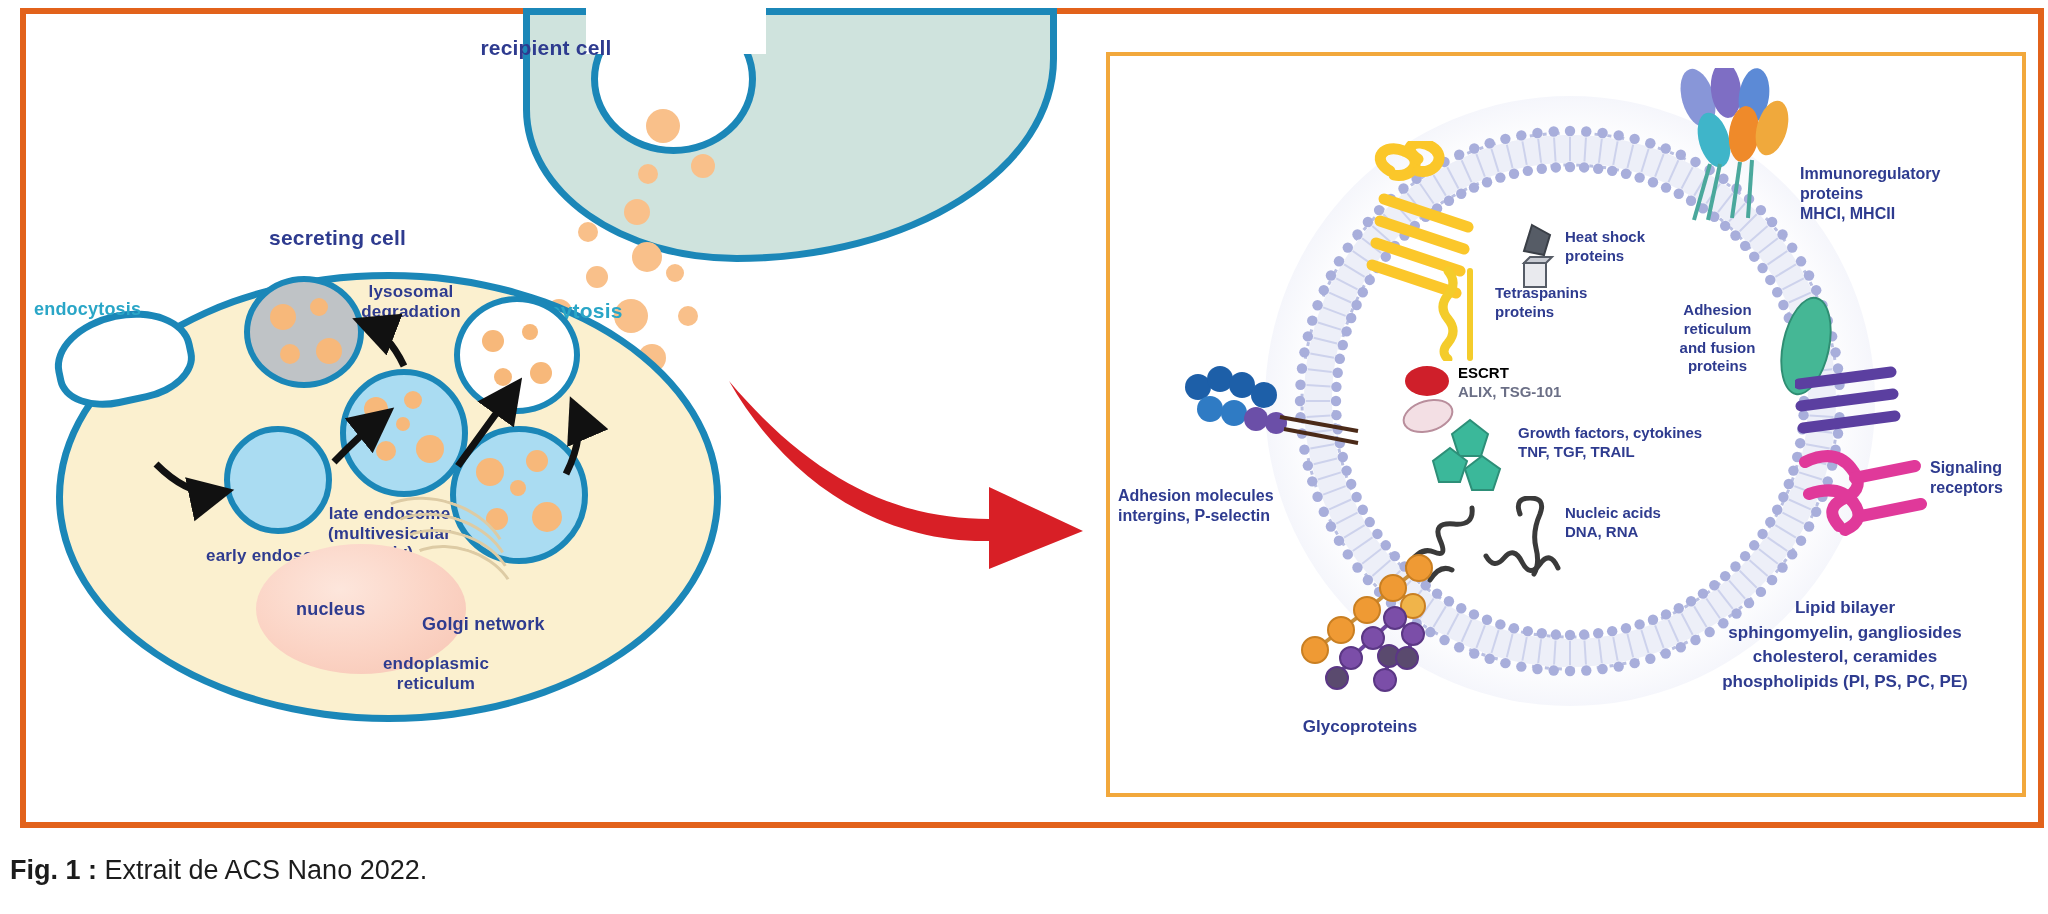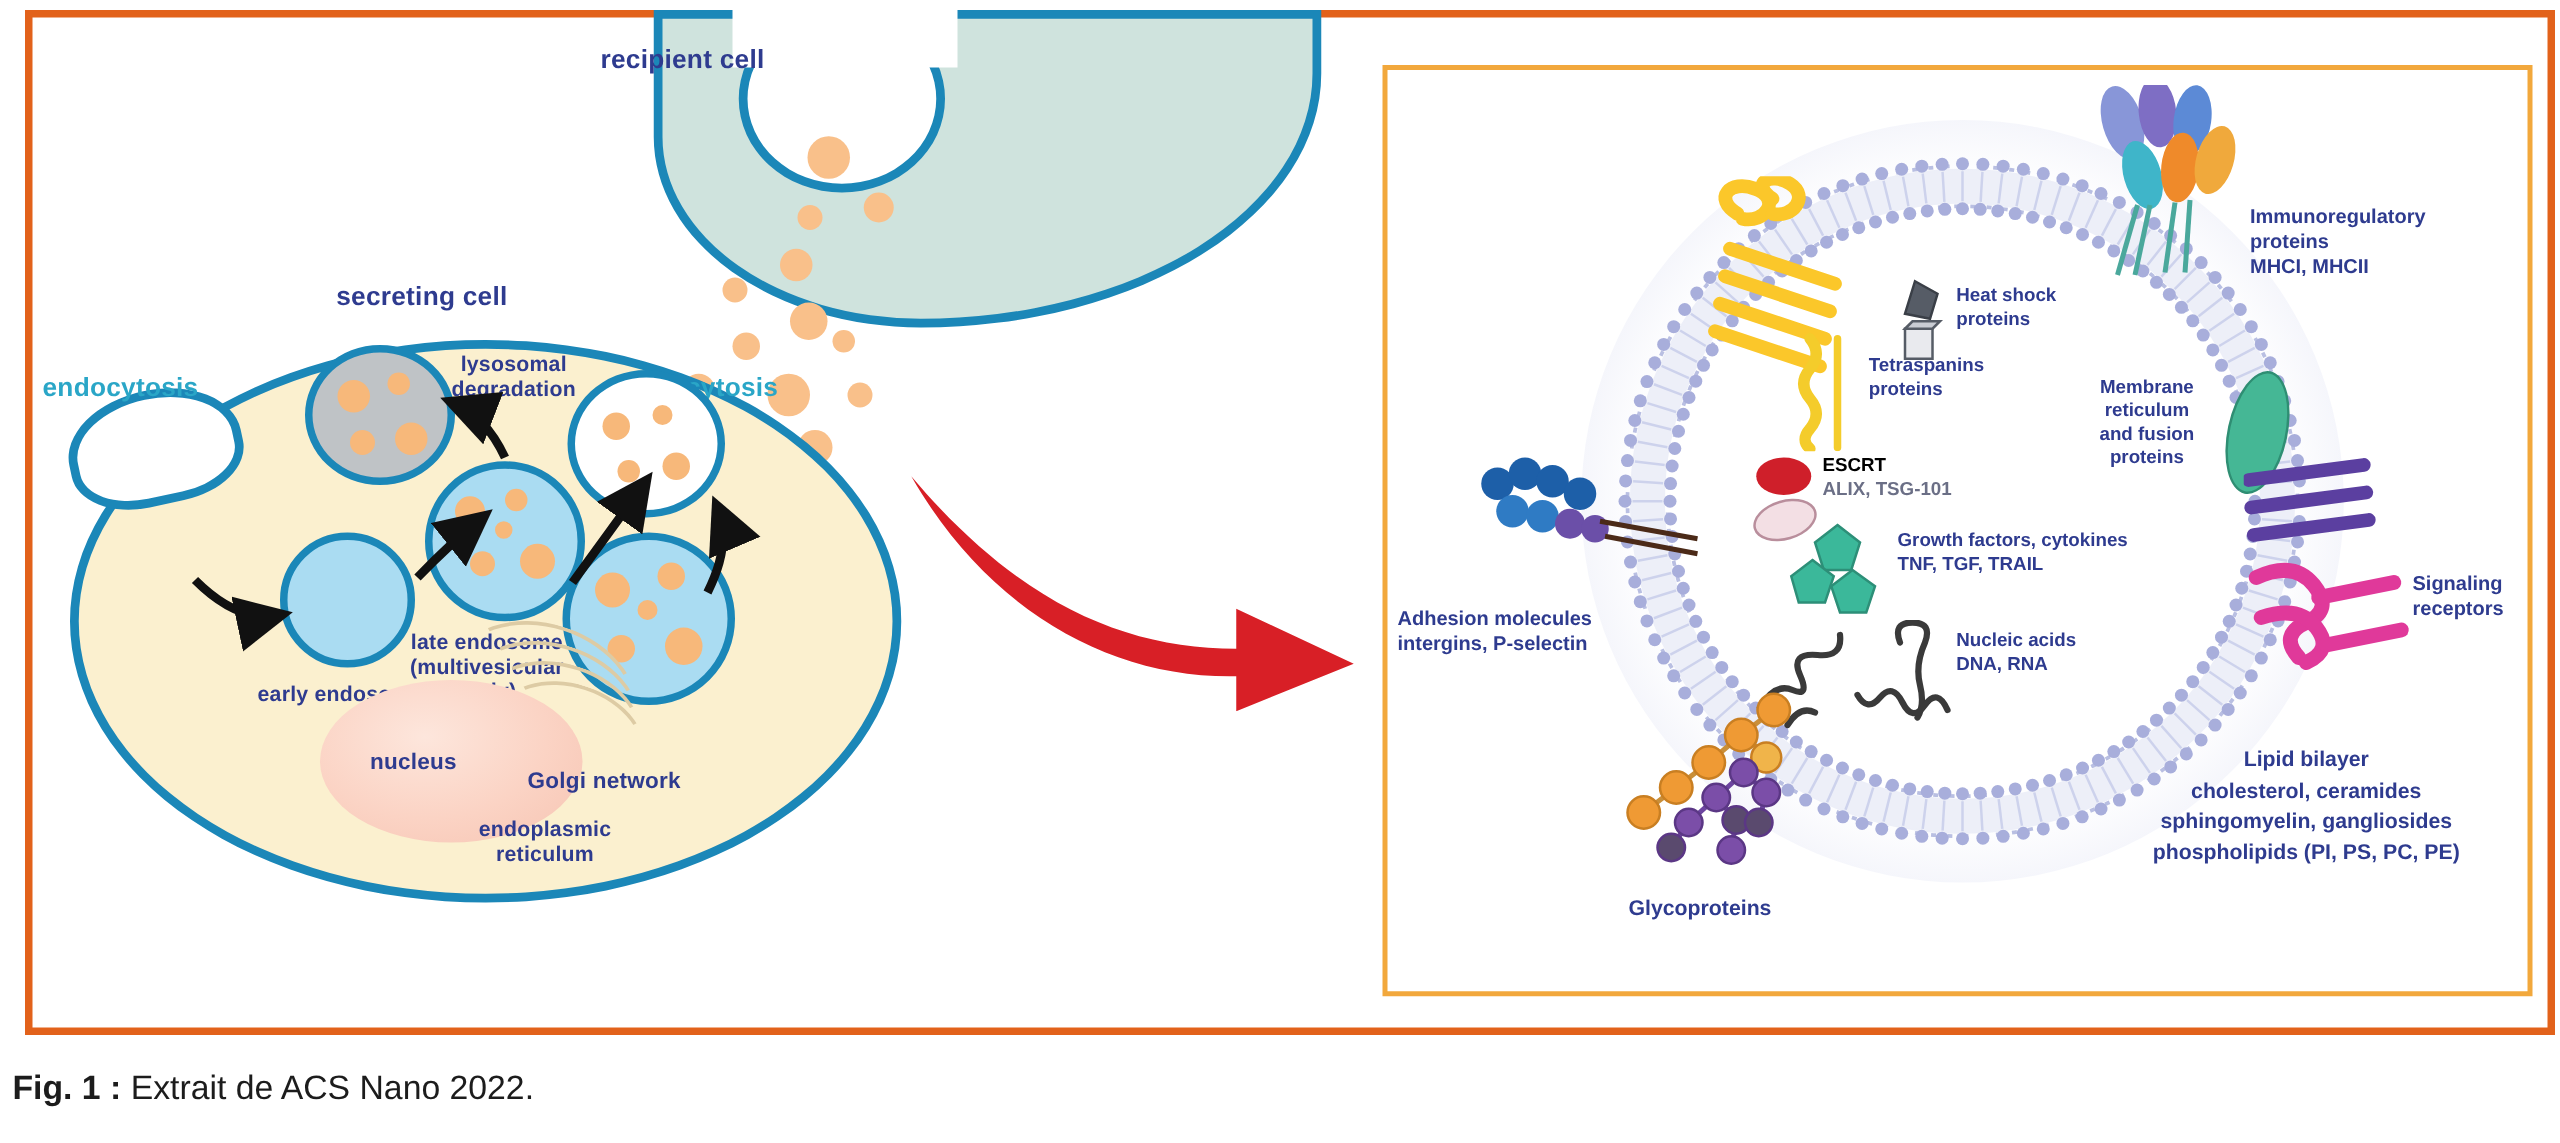--- a/index.html
+++ b/index.html
@@ -98,21 +98,21 @@
       <div class="exo" style="left:612px;top:330px;width:28px;height:28px;"></div>
       <div class="exo" style="left:500px;top:338px;width:16px;height:16px;"></div>
       <div class="exo" style="left:578px;top:360px;width:20px;height:20px;"></div>
 
       <div class="lbl lbl-red" style="left:436px;top:288px;font-size:22px;">exosomes</div>
 
       <div class="secreting-cell"></div>
       <div class="endo-pocket"></div>
 
       <div class="lbl" style="left:243px;top:212px;font-size:21px;">secreting cell</div>
-      <div class="lbl lbl-teal" style="left:8px;top:285px;font-size:21px;">endocytosis</div>
+      <div class="lbl lbl-teal" style="left:8px;top:285px;font-size:18px;">endocytosis</div>
       <div class="lbl lbl-teal" style="left:486px;top:285px;font-size:21px;">exocytosis</div>
 
       <div class="vesicle v-grey" style="left:218px;top:262px;width:120px;height:112px;">
         <div class="dot-orange" style="left:20px;top:22px;width:26px;height:26px;"></div>
         <div class="dot-orange" style="left:60px;top:16px;width:18px;height:18px;"></div>
         <div class="dot-orange" style="left:30px;top:62px;width:20px;height:20px;"></div>
         <div class="dot-orange" style="left:66px;top:56px;width:26px;height:26px;"></div>
       </div>
       <div class="lbl c" style="left:300px;top:268px;width:170px;font-size:17px;">
         <div>lysosomal</div>
@@ -554,21 +554,21 @@
         <path d="M18,5 q10,12 0,24 q-10,12 0,24 q10,12 0,24 q-8,9 0,16" stroke="#f4cc2b" stroke-width="9" fill="none" stroke-linecap="round"></path>
         <path d="M40,5 L40,92" stroke="#f4cc2b" stroke-width="6" fill="none" stroke-linecap="round"></path>
       </svg>
       <div class="rl" style="left:385px;top:228px;width:140px;font-size:15px;">
         <div>Tetraspanins</div>
         <div>proteins</div>
       </div>
 
       <div class="memtr" style="left:672px;top:240px;width:44px;height:96px;border-radius:50%;transform:rotate(12deg);"></div>
       <div class="rl" style="left:545px;top:245px;width:125px;text-align:center;font-size:15px;">
-        <div>Membrane</div>
+        <div>Adhesion</div>
         <div>reticulum</div>
         <div>and fusion</div>
         <div>proteins</div>
       </div>
 
       <div class="escrt-red" style="left:295px;top:310px;width:44px;height:30px;"></div>
       <div class="escrt-pink" style="left:292px;top:344px;width:48px;height:28px;transform:rotate(-16deg);"></div>
       <div class="rl" style="left:348px;top:308px;width:180px;font-size:15px;">
         <div style="color:#000000;">ESCRT</div>
         <div style="color:#6b6f86;">ALIX, TSG-101</div>
@@ -664,22 +664,22 @@
           <circle cx="104" cy="130" r="11" fill="#5a4a6e"></circle>
             <circle cx="100" cy="154" r="11"></circle>
           <circle cx="128" cy="108" r="11"></circle>
             <circle cx="122" cy="132" r="11" fill="#5a4a6e"></circle>
         </g>
       </svg>
       <div class="rl" style="left:140px;top:660px;width:220px;text-align:center;font-size:17px;">Glycoproteins</div>
 
       <div class="rl" style="left:560px;top:540px;width:350px;text-align:center;font-size:17px;line-height:1.45;">
         <div>Lipid bilayer</div>
+        <div>sphingomyelin, gangliosides</div>
         <div>cholesterol, ceramides</div>
-        <div>sphingomyelin, gangliosides</div>
         <div>phospholipids (PI, PS, PC, PE)</div>
       </div>
 
     </div>
   </div>
 
   <div id="caption">
     <b>Fig. 1 :</b>
     <span>Extrait de ACS Nano 2022.</span>
   </div>

